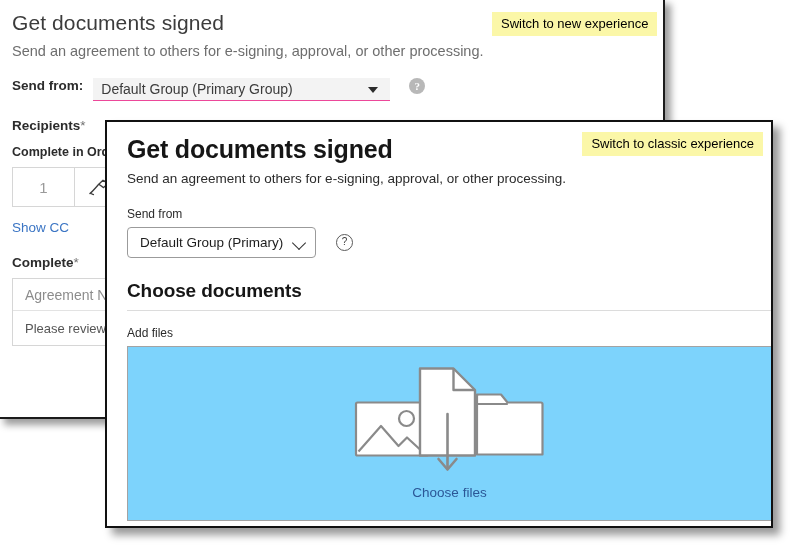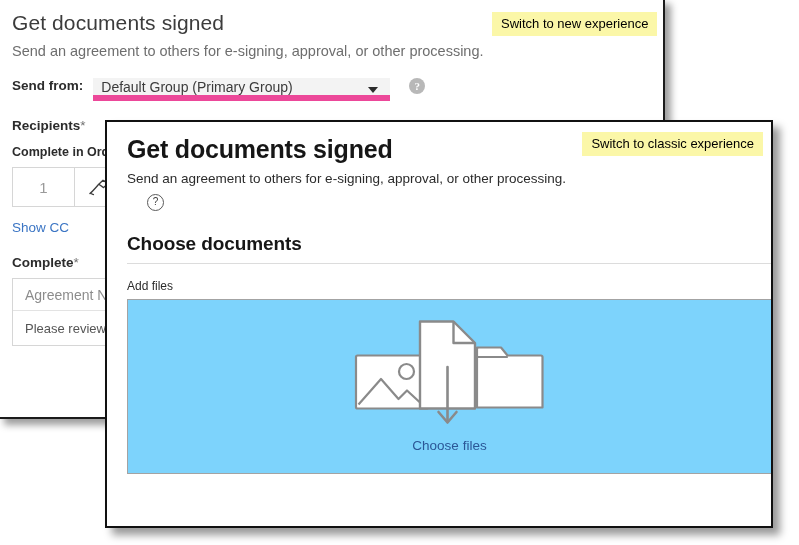--- a/index.html
+++ b/index.html
@@ -69,21 +69,21 @@
     color: #2c2c2c;
     font-weight: bold;
     margin-right: 10px;
     white-space: nowrap;
   }
   .classic-select {
     position: relative;
     width: 297px;
     height: 23px;
     background: #f3f3f3;
-    border-bottom: 6px solid #ec4899;
+    border-bottom: 1px solid #ec4899;
     display: flex;
     align-items: center;
     padding-left: 8px;
     box-sizing: border-box;
   }
   .classic-select .sv {
     font-size: 14px;
     color: #3b3b3b;
   }
   .caret-down {
@@ -381,22 +381,27 @@
 
   <div class="modal">
 
     <div class="hl modal-hl">Switch to classic experience</div>
 
     <div class="modal-inner">
 
       <div class="modal-title">Get documents signed</div>
       <div class="modal-sub">Send an agreement to others for e-signing, approval, or other processing.</div>
 
+      <div class="field-label">Send from</div>
 
       <div class="sendfrom-row">
+        <div class="modal-select">
+          <span class="sv">Default Group (Primary)</span>
+          <span class="chev"></span>
+        </div>
         <div class="help-ring">?</div>
       </div>
 
       <div class="section-title">Choose documents</div>
       <div class="divider"></div>
 
       <div class="addfile-label">Add files</div>
 
       <div class="dropzone">
         <div class="dz-art">

